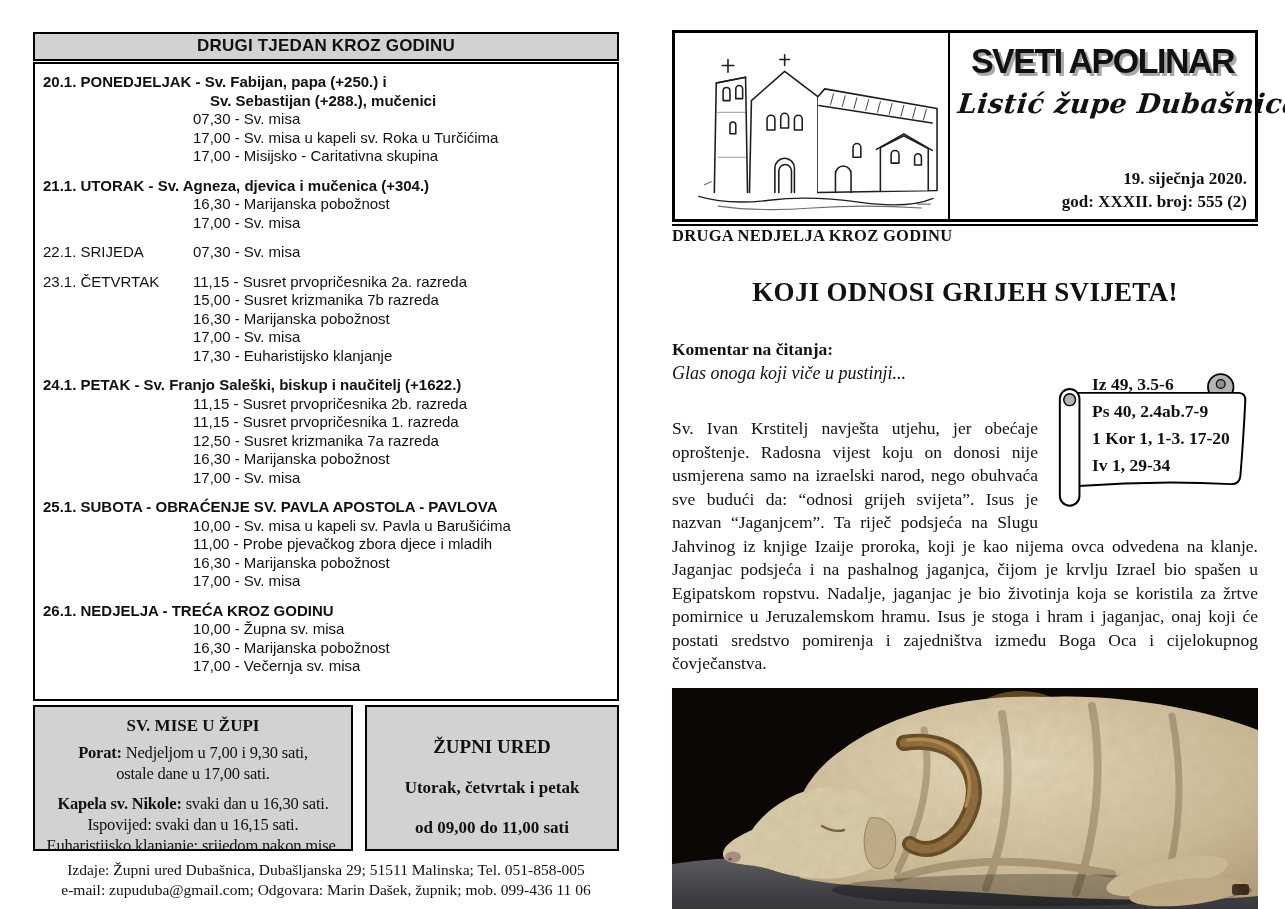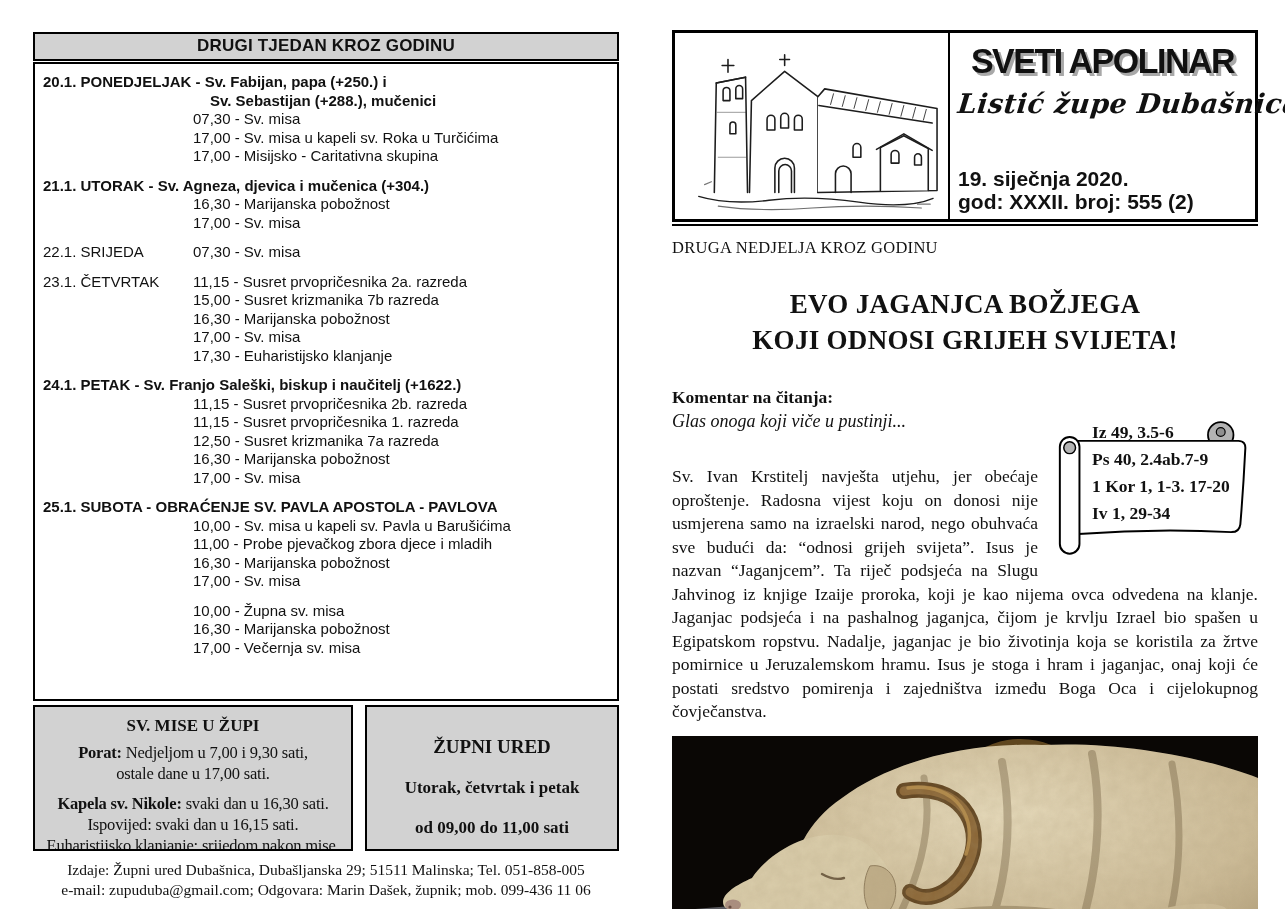--- a/index.html
+++ b/index.html
@@ -53,26 +53,26 @@
     font-family:"Liberation Sans", sans-serif; font-weight:bold; font-size:35px;
     letter-spacing:-1.5px; white-space:nowrap; text-align:center; line-height:1.05;
     text-shadow:3px 3px 0 #a8a8a8; transform:scaleX(.97); transform-origin:center;
   }
   .paper-subtitle {
     font-family:"DejaVu Serif", serif; font-style:italic; font-weight:bold;
     font-size:27px; text-align:right; margin-top:8px; letter-spacing:.5px;
     transform:skewX(-6deg); transform-origin:right; white-space:nowrap;
   }
   .masthead-date {
-    margin-top:auto; text-align:left; font-family:Liberation Sans, sans-serif;
-    font-weight:bold; font-size:21px; line-height:23px;
+    margin-top:auto; text-align:right; font-family:Liberation Serif, serif;
+    font-weight:bold; font-size:17px; line-height:23px;
   }
   .masthead-rule { height:2px; background:#000; margin-top:2px; }
   .section-label {
-    margin-top:12px; font-family:"Liberation Serif", serif; font-weight:normal;
+    font-family:"Liberation Serif", serif; font-weight:bold;
     font-size:16.5px; letter-spacing:.3px;
   }
   .headline {
     margin-top:28px; text-align:center; font-family:"Liberation Serif", serif;
     font-weight:bold; font-size:27px; line-height:36px; letter-spacing:.3px;
   }
   .comment { margin-top:28px; font-family:"Liberation Serif", serif; }
   .comment-label { font-weight:bold; font-size:17.5px; line-height:23px; }
   .comment-intro { font-style:italic; font-size:18px; line-height:24px; }
   .body-text { font-size:17.5px; line-height:23.5px; text-align:justify;margin-top:32px; }
@@ -144,20 +144,21 @@
       <div class="entry-title">25.1. SUBOTA - OBRAĆENJE SV. PAVLA APOSTOLA - PAVLOVA</div>
       <div class="times">
         <div>10,00 - Sv. misa u kapeli sv. Pavla u Barušićima</div>
         <div>11,00 - Probe pjevačkog zbora djece i mladih</div>
         <div>16,30 - Marijanska pobožnost</div>
         <div>17,00 - Sv. misa</div>
       </div>
     </div>
 
     <div class="entry">
+      <div class="entry-title">26.1. NEDJELJA - TREĆA KROZ GODINU</div>
       <div class="times">
         <div>10,00 - Župna sv. misa</div>
         <div>16,30 - Marijanska pobožnost</div>
         <div>17,00 - Večernja sv. misa</div>
       </div>
     </div>
 
   </div>
 
   <div class="info-row">
@@ -221,21 +222,20 @@
         <div>19. siječnja 2020.</div>
         <div>god: XXXII. broj: 555 (2)</div>
       </div>
     </div>
   </div>
   <div class="masthead-rule"></div>
 
   <div class="section-label">DRUGA NEDJELJA KROZ GODINU</div>
 
   <div class="headline">
-    <div>EVO JAGANJCA BOŽJEGA</div>
     <div>KOJI ODNOSI GRIJEH SVIJETA!</div>
   </div>
 
   <div class="comment">
     <div class="comment-label">Komentar na čitanja:</div>
 
     <div class="scroll-float">
       <svg viewBox="0 0 210 152" width="206" height="150">
         <circle cx="172" cy="24" r="13" fill="#b3b3b3" stroke="#000" stroke-width="1.8"></circle>
         <circle cx="172" cy="21" r="4.5" fill="#8f8f8f" stroke="#000" stroke-width="1.2"></circle>

